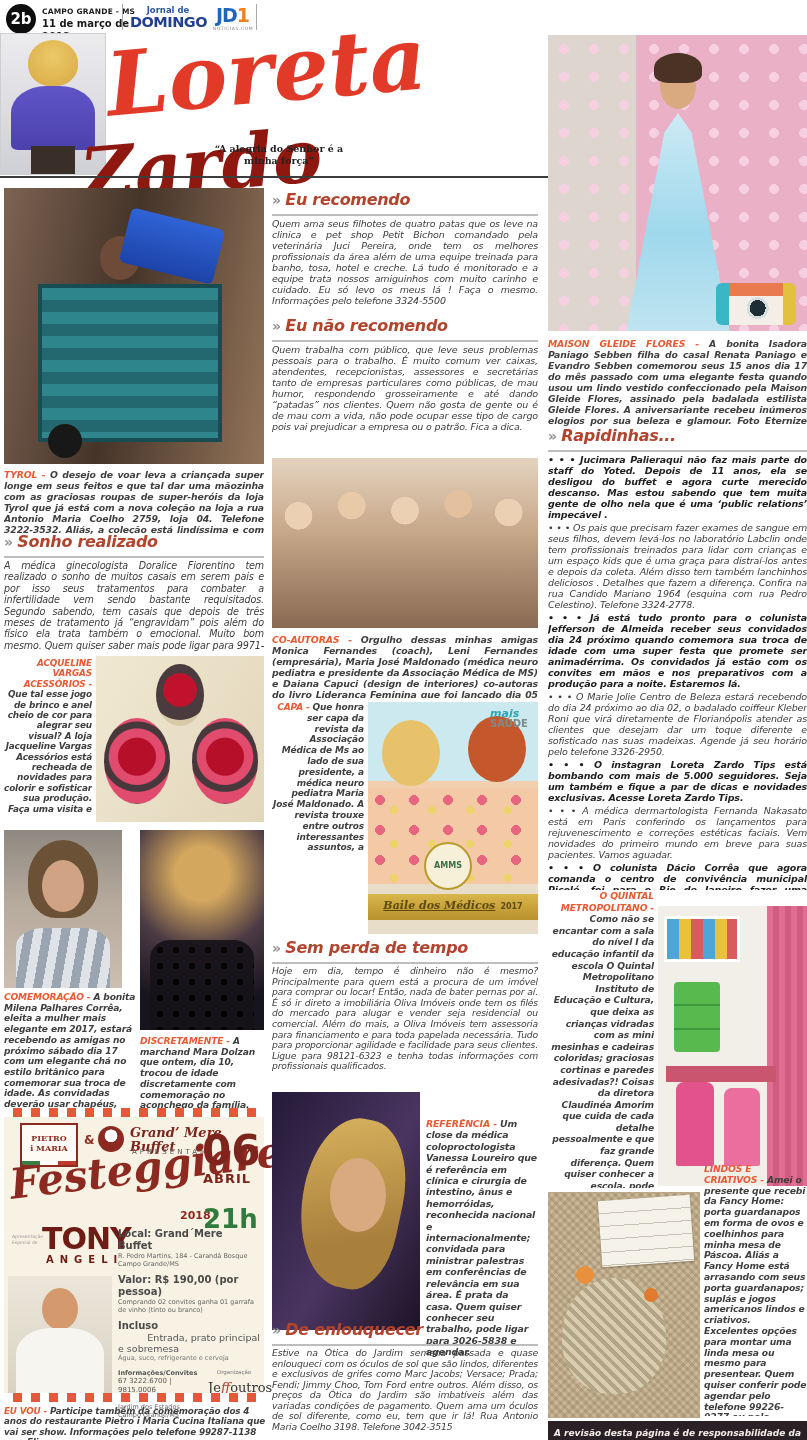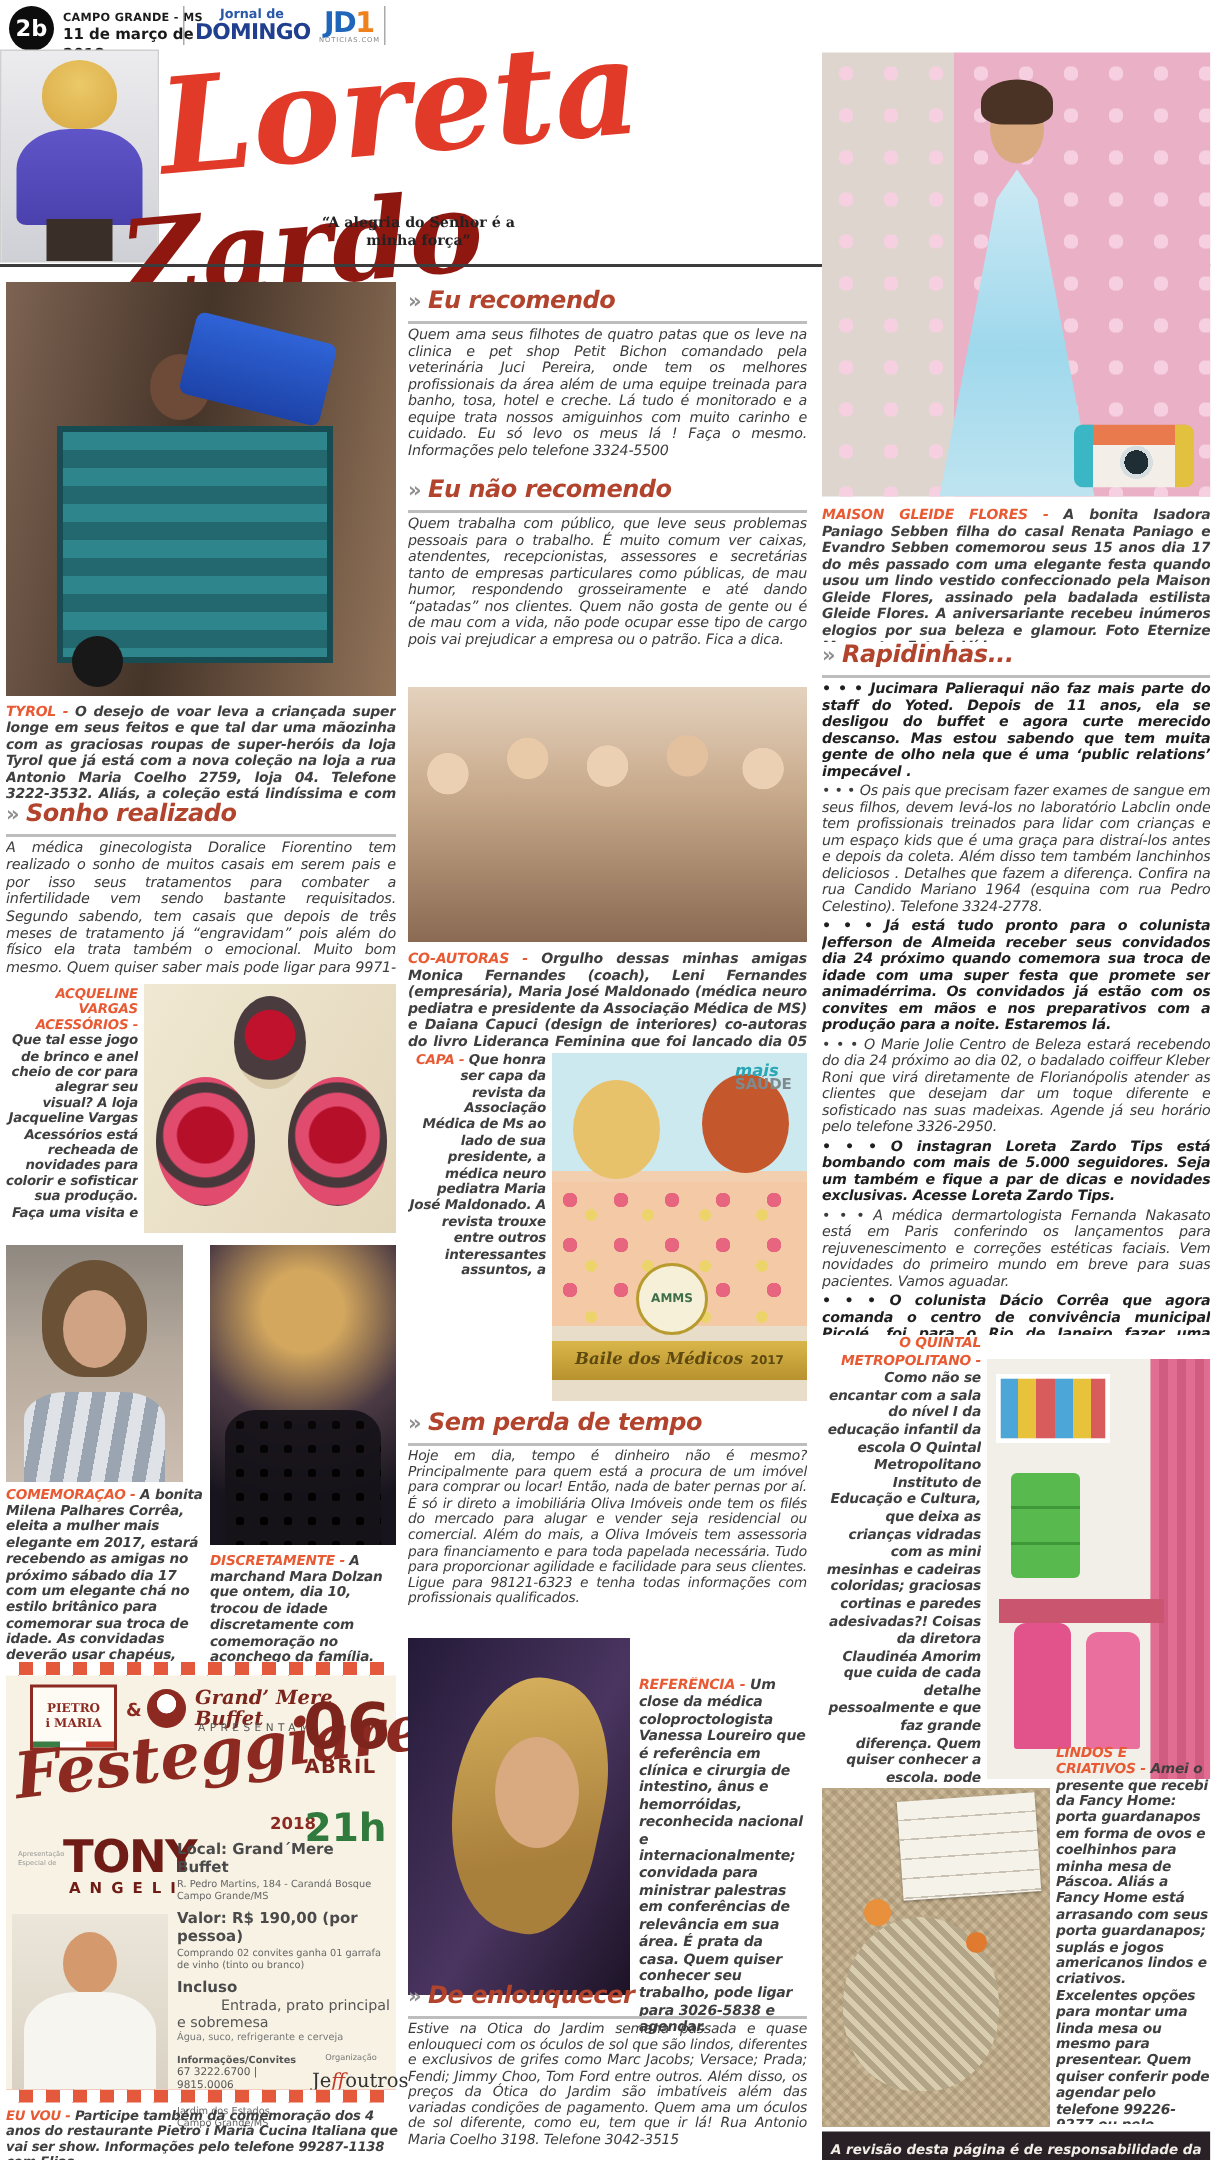--- a/index.html
+++ b/index.html
@@ -186,21 +186,21 @@
   <div class="photo" style="left:368px;top:702px;width:170px;height:232px;background:linear-gradient(#cde9f0 0 34%,#f2cfae 34% 78%,#e8ddc8 78%);">
     <div class="shape" style="left:14px;top:18px;width:58px;height:66px;border-radius:50%;background:#e8c26a;"></div>
     <div class="shape" style="left:100px;top:14px;width:58px;height:66px;border-radius:50%;background:#c4572b;"></div>
     <div class="shape" style="left:0;top:86px;width:170px;height:96px;background:radial-gradient(circle 5px at 12px 12px,#e8657f 96%,transparent) 0 0/34px 30px,radial-gradient(circle 4px at 26px 22px,#ecd46a 96%,transparent) 0 0/38px 34px,#f4c9a6;"></div>
     <div class="abs" style="left:122px;top:6px;font:bold italic 11px/11px 'DejaVu Sans',sans-serif;color:#2aa7b5;">mais</div>
     <div class="abs" style="left:122px;top:17px;font:bold 10px/10px 'DejaVu Sans',sans-serif;color:#7d8a8e;">SAÚDE</div>
     <div class="abs" style="left:56px;top:140px;width:44px;height:44px;border-radius:50%;background:#f6f0d8;border:2px solid #b89b2e;text-align:center;">
       <span style="font:bold 8px/44px 'DejaVu Sans',sans-serif;color:#3c6e47;">AMMS</span>
     </div>
     <div class="abs" style="left:0;bottom:14px;width:170px;height:26px;background:linear-gradient(#d9b64a,#b8922e);text-align:center;">
-      <span style="font:bold italic 11px/24px 'DejaVu Serif',serif;color:#5e4a10;">Baile dos Médicos</span>
+      <span style="font:bold italic 11px/24px 'DejaVu Serif',serif;color:#5e4a10;text-decoration:underline;">Baile dos Médicos</span>
       <span style="font:bold 8px/24px 'DejaVu Sans',sans-serif;color:#5e4a10;">2017</span>
     </div>
   </div>
 
   <div class="sec-head" style="left:272px;top:940px;width:266px;">
     <span>Sem perda de tempo</span>
   </div>
   <div class="bodytxt" style="left:272px;top:966px;width:266px;height:112px;font-size:9.2px;line-height:10.6px;">Hoje em dia, tempo é dinheiro não é mesmo? Principalmente para quem está a procura de um imóvel para comprar ou locar! Então, nada de bater pernas por aí. É só ir direto a imobiliária Oliva Imóveis onde tem os filés do mercado para alugar e vender seja residencial ou comercial. Além do mais, a Oliva Imóveis tem assessoria para financiamento e para toda papelada necessária. Tudo para proporcionar agilidade e facilidade para seus clientes. Ligue para 98121-6323 e tenha todas informações com profissionais qualificados.</div>
 
   <div class="photo" style="left:272px;top:1092px;width:148px;height:238px;background:linear-gradient(120deg,#241a38,#4a3560 55%,#1c1326);">

